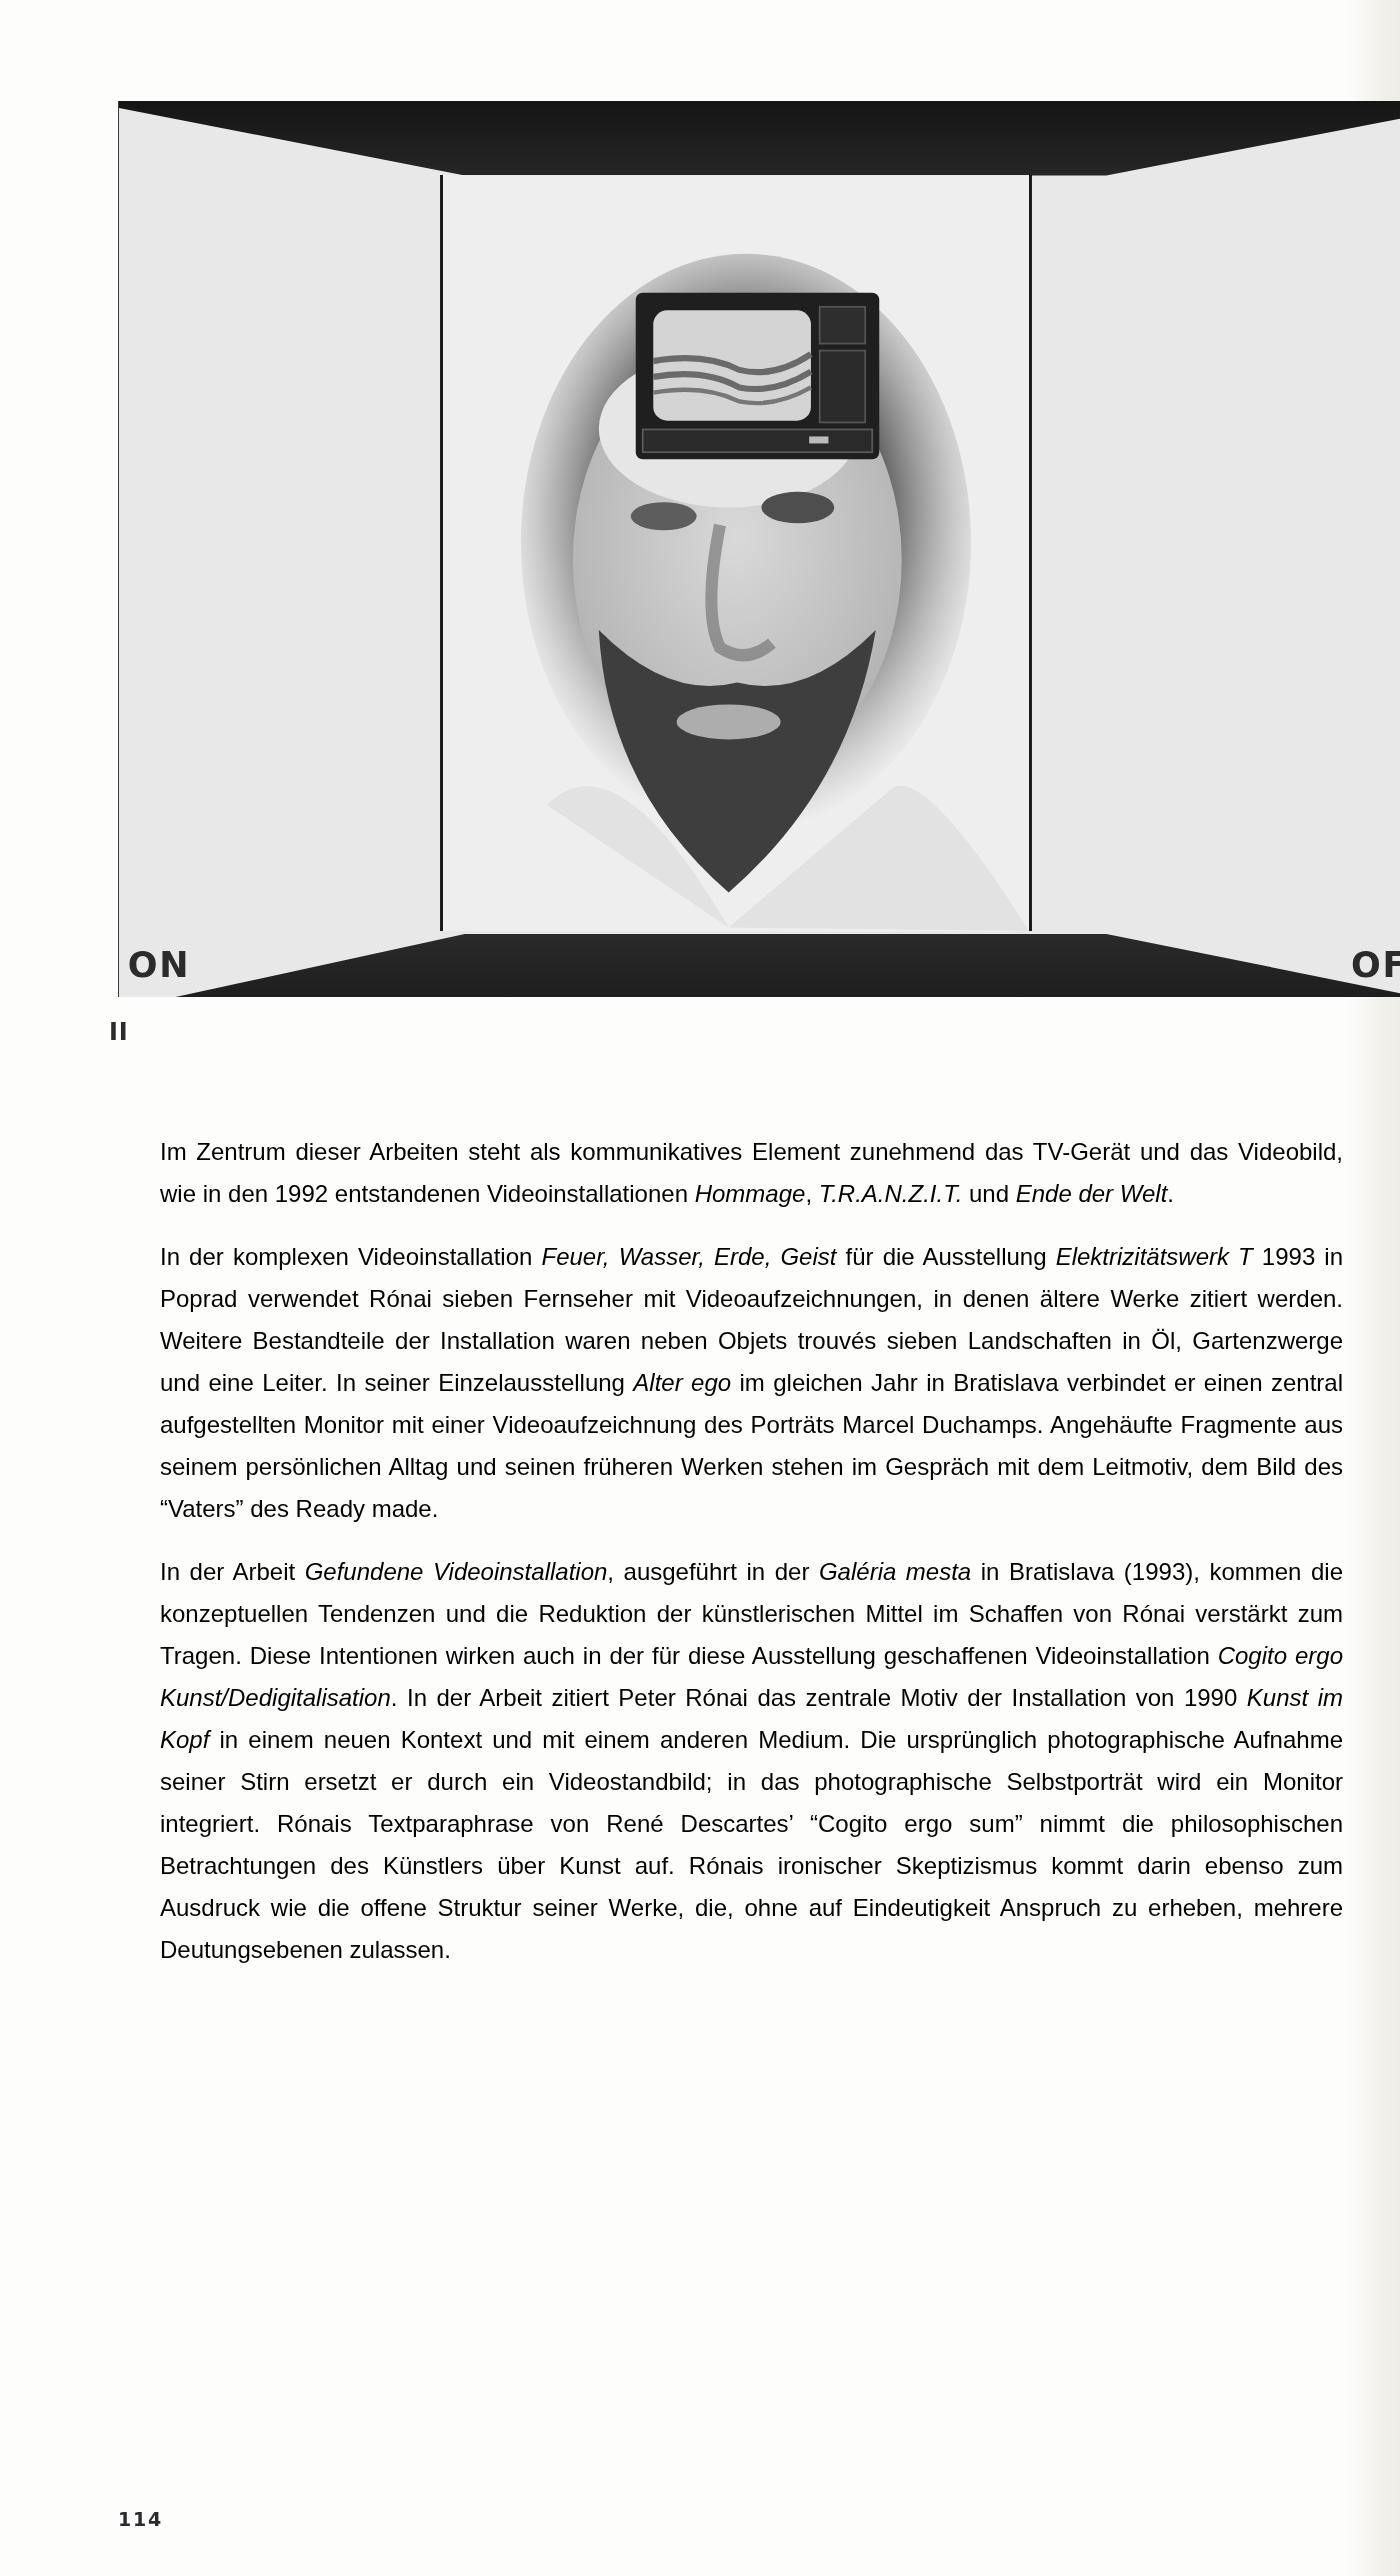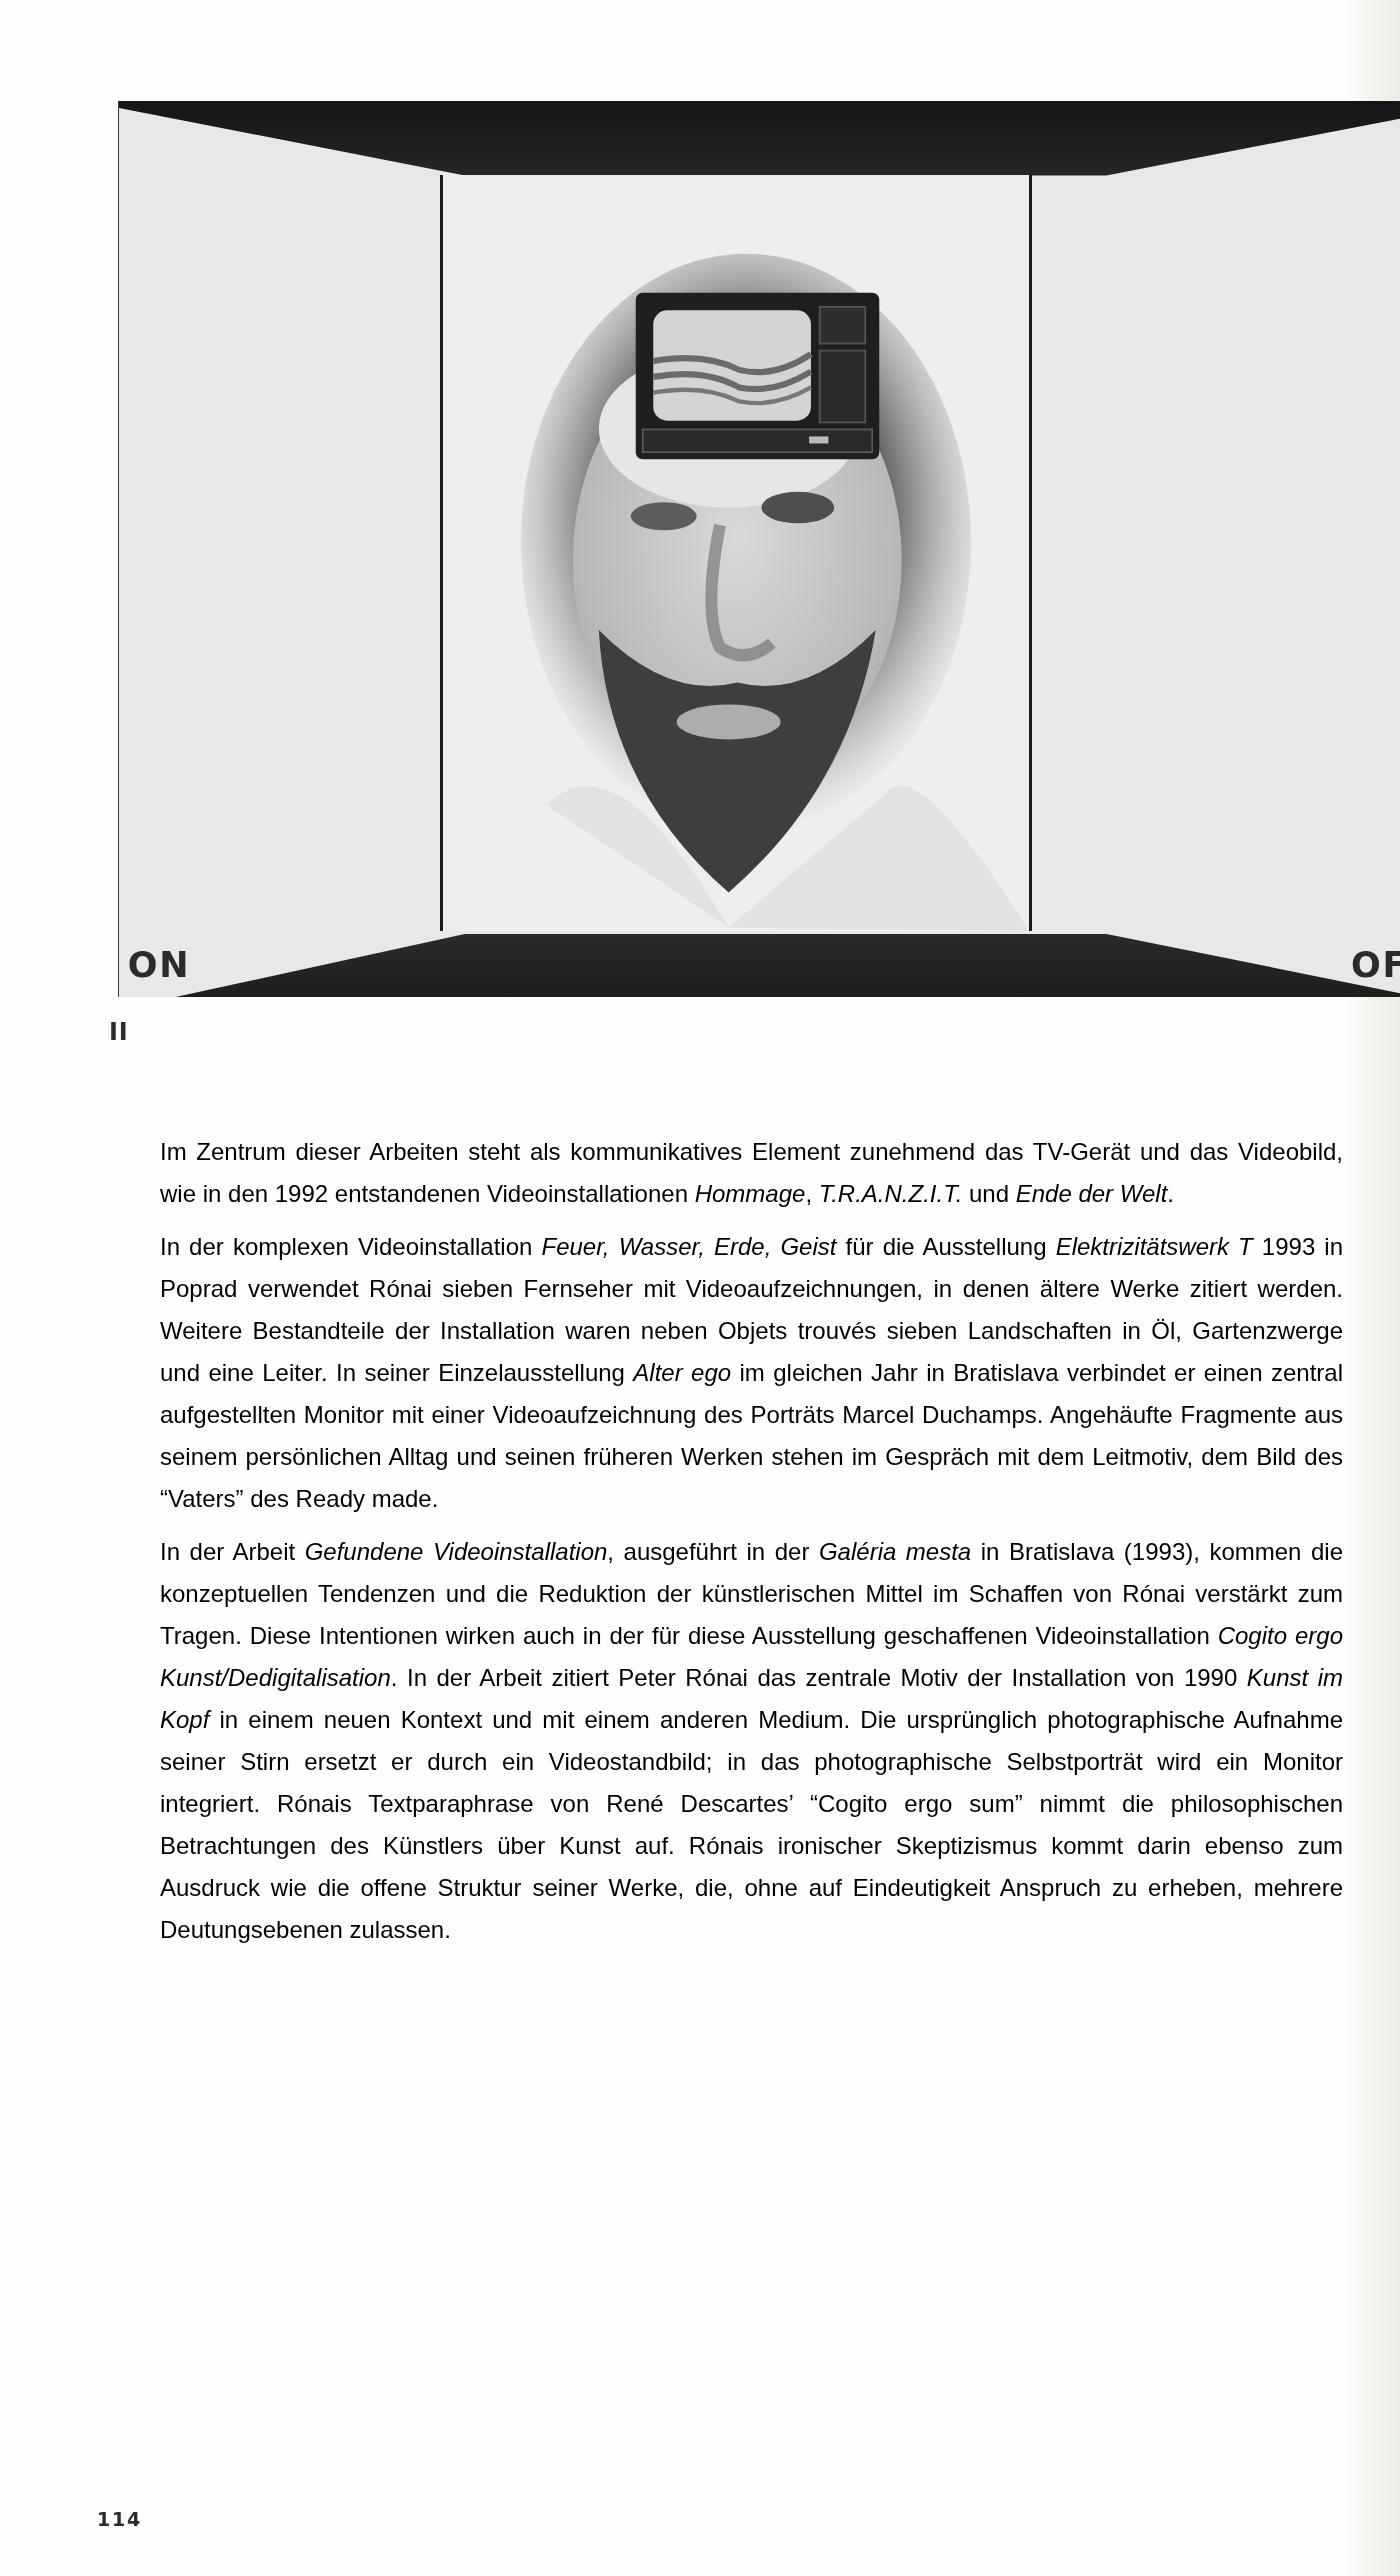--- a/index.html
+++ b/index.html
@@ -54,24 +54,24 @@
   }
   
   .body-text {
     position: absolute; left: 160px; top: 1131px; width: 1183px;
     font-family: "Liberation Sans", sans-serif;
     font-size: 24px; line-height: 42px;
     color: #000000;
     text-align: justify;
   }
   .body-text p { margin: 0; text-indent: 0; }
-  .body-text p + p { margin-top: 11px; }
+  .body-text p + p { margin-top: 21px; }
   .body-text em { font-style: italic; }
   .page-number {
-    position: absolute; left: 97px; top: 2508px;
+    position: absolute; left: 118px; top: 2508px;
     font-family: "DejaVu Sans", sans-serif; font-weight: bold;
     font-size: 19px; letter-spacing: 1.8px; color: #2b2b2b; text-align: right;
   }
 </style>
 </head>
 <body>
 
 <div class="page-edge"></div>
 
 <div class="figure">

